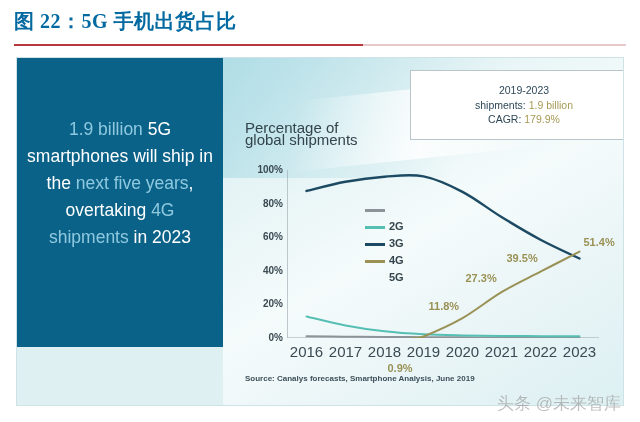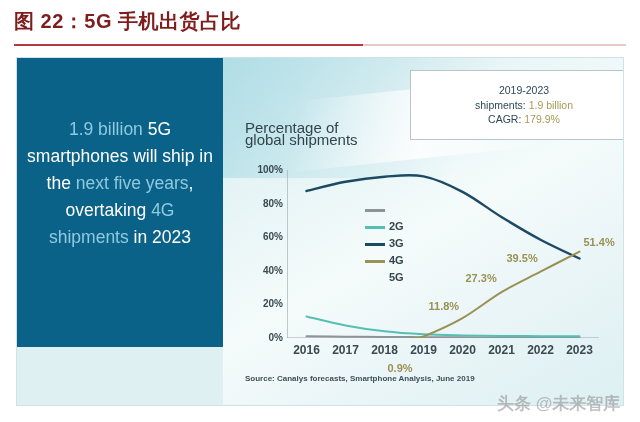--- a/index.html
+++ b/index.html
@@ -10,23 +10,23 @@
     overflow:hidden;
     position:relative;
   }
 
   
   #caption-bar{
     position:absolute;left:0;top:0;width:640px;height:50px;
   }
   #caption-text{
     position:absolute;left:14px;top:8px;
-    font-size:20px;font-weight:700;color:#7f1d1d;
+    font-size:20px;font-weight:700;color:#0369a1;
     letter-spacing:.5px;white-space:nowrap;
-    font-family:Liberation Sans, sans-serif;
+    font-family:Liberation Serif, serif;
   }
   #caption-rule{
     position:absolute;left:14px;top:44px;width:612px;height:2px;
     background:linear-gradient(to right,#b5393f 0%,#b5393f 57%,#e8c9cb 57%,#e8c9cb 100%);
   }
 
   
   #slide{
     position:absolute;left:17px;top:58px;width:606px;height:347px;
     background:#dff0f2;overflow:hidden;
@@ -93,21 +93,21 @@
     font-family:"Liberation Sans", sans-serif;
   }
   #ylabels{position:absolute;left:14px;top:105px;width:46px;height:182px;}
 
   
   #xlabels{
     position:absolute;left:64px;top:285px;width:312px;height:16px;
     display:flex;
   }
   .xlab{
-    flex:1;text-align:center;font-size:12px;color:#3a4a52;font-weight:700;
+    flex:1;text-align:center;font-size:15px;color:#3a4a52;font-weight:400;
   }
 
   
   #legend{position:absolute;left:142px;top:144px;}
   .legrow{display:flex;align-items:center;height:17px;}
   .legline{width:20px;height:2.5px;margin-right:4px;}
   .leglab{font-size:11px;font-weight:700;color:#33444c;margin-top:31px;}
 
   
   .dlab{
@@ -135,21 +135,21 @@
     position:absolute;left:19px;top:4px;font-size:14px;font-weight:700;
     color:#1b5d90;letter-spacing:-.3px;
   }
   #logo-tag{
     position:absolute;left:19px;top:-1px;font-size:5px;color:#7fa9c1;letter-spacing:1px;
   }
 
   
   #watermark{
     position:absolute;left:497px;top:392px;
-    font-size:17px;font-weight:700;color:#8c8c8c;
+    font-size:17px;font-weight:400;color:#8c8c8c;
     opacity:.55;white-space:nowrap;
     font-family:"Liberation Sans", sans-serif;
     text-shadow:0 0 1px rgba(255,255,255,.9);
   }
 </style>
 </head>
 <body>
 
 <div id="caption-bar">
   <div id="caption-text">图 22：5G 手机出货占比</div>

